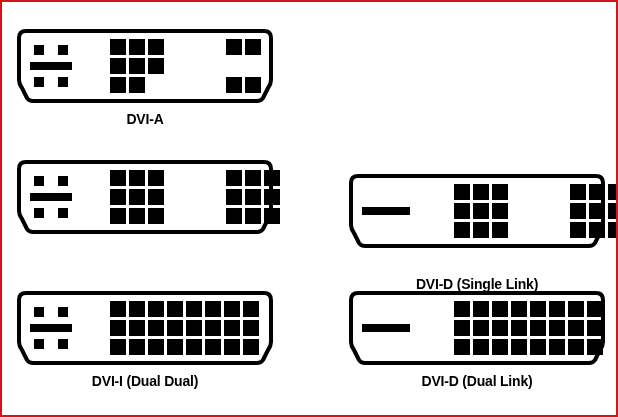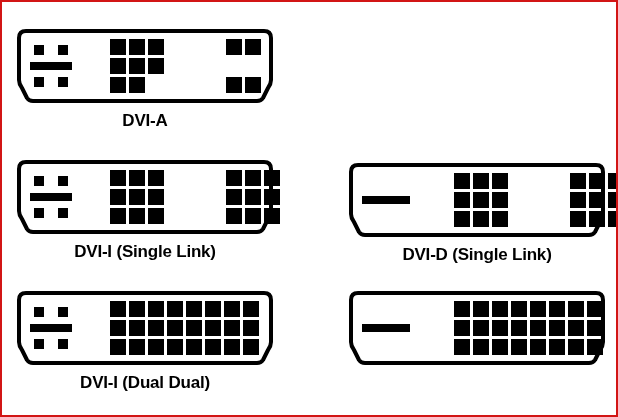--- a/index.html
+++ b/index.html
@@ -23,21 +23,21 @@
 
   
   .conn-cell {
     position: absolute;
     display: flex;
     flex-direction: column;
     align-items: center;
   }
 
   .conn-caption {
-    font-size: 17px;
+    font-size: 14px;
     font-weight: bold;
     color: #000000;
     letter-spacing: -0.2px;
     margin-top: 7px;
     white-space: nowrap;
     text-align: center;
   }
 
   
   .shell {
@@ -227,24 +227,23 @@
             <span class="pin"></span>
           </div>
           <div class="pin-col">
             <span class="pin"></span>
             <span class="pin"></span>
             <span class="pin"></span>
           </div>
         </div>
       </div>
     </div>
-    <div class="conn-caption">DVI-I (Single Link)</div>
   </div>
 
-  <div class="conn-cell" style="left:346px; top:160px;">
+  <div class="conn-cell" style="left:346px; top:171px;gap:20px;">
     <div class="shell">
       <svg viewBox="0 0 258 76" xmlns="http://www.w3.org/2000/svg" aria-hidden="true">
         <path d="M 10 3 L 248 3 Q 255 3 255 10 L 255 52 Q 255 56 252 60 L 247 70 Q 245 73 241 73 L 17 73 Q 13 73 11 70 L 6 60 Q 3 56 3 52 L 3 10 Q 3 3 10 3 Z" fill="#ffffff" stroke="#000000" stroke-width="4" stroke-linejoin="round"></path>
       </svg>
       <div class="shell-inner">
         <div class="analog blade-only">
           <span class="blade"></span>
         </div>
         <span class="grid-gap-sm"></span>
         <div class="pin-grid">
@@ -395,15 +394,16 @@
             <span class="pin"></span>
           </div>
           <div class="pin-col">
             <span class="pin"></span>
             <span class="pin"></span>
             <span class="pin"></span>
           </div>
         </div>
       </div>
     </div>
+    <div class="conn-caption">DVI-D (Dual Link)</div>
   </div>
 
 </div>
 
 </body></html>

